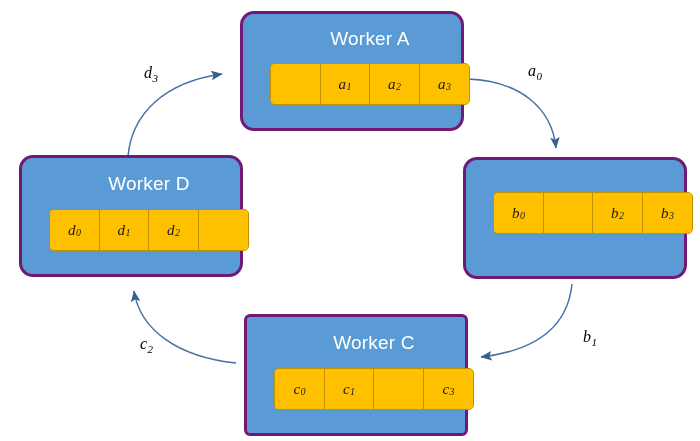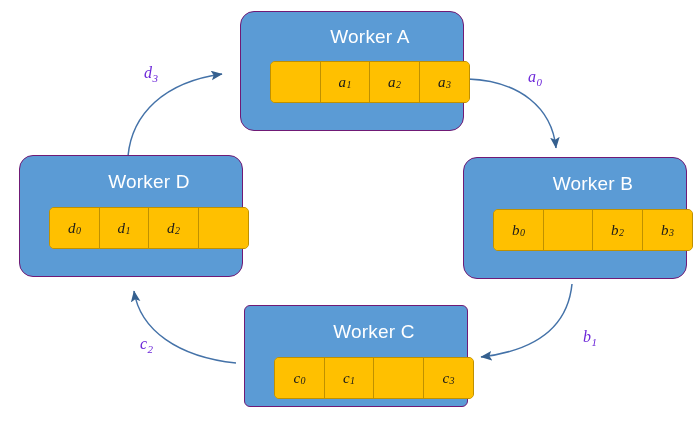--- a/index.html
+++ b/index.html
@@ -11,21 +11,21 @@
     position: relative;
     width: 700px;
     height: 441px;
     background: #ffffff;
     overflow: hidden;
     font-family: "Liberation Sans", sans-serif;
   }
   .worker-box {
     position: absolute;
     background: #5B9BD5;
-    border: 1px solid #701a75;
+    border: 3px solid #701a75;
     border-radius: 14px;
     box-sizing: border-box;
     display: flex;
     flex-direction: column;
     align-items: center;
     z-index: 3;
     padding-left: 36px;
   }
   .worker-title {
     color: #ffffff;
@@ -71,21 +71,21 @@
   }
   .arrows-layer {
     position: absolute;
     left: 0; top: 0;
     width: 700px; height: 441px;
     z-index: 1;
     pointer-events: none;
   }
   .edge-label {
     position: absolute;
-    color: #6d28d9;
+    color: #000000;
     font-family: "Liberation Serif", serif;
     font-style: italic;
     font-size: 16px;
     line-height: 1;
     z-index: 4;
     white-space: nowrap;
     user-select: none;
   }
   .edge-label .sub {
     font-size: 11px;
@@ -131,42 +131,41 @@
           <span class="sub">2</span>
       </div>
       <div class="cell" style="width:50px;">
         <span>a</span>
           <span class="sub">3</span>
       </div>
     </div>
   </div>
 
   <div class="worker-box" style="left:463px; top:157px; width:224px; height:122px; padding-top:16px;">
-    <div class="worker-title">Worker B</div>
     <div class="cell-strip" style="margin-top:16px; width:200px; height:42px;">
       <div class="cell" style="width:50px;">
         <span>b</span>
           <span class="sub">0</span>
       </div>
       <div class="cell" style="width:50px;">
         <span></span>
           <span class="sub"></span>
       </div>
       <div class="cell" style="width:50px;">
         <span>b</span>
           <span class="sub">2</span>
       </div>
       <div class="cell" style="width:50px;">
         <span>b</span>
           <span class="sub">3</span>
       </div>
     </div>
   </div>
 
-  <div class="worker-box" style="left:244px; top:305px; width:224px; height:102px; padding-top:16px;border-radius:6px;">
+  <div class="worker-box" style="left:244px; top:314px; width:224px; height:122px; padding-top:16px;border-radius:6px;">
     <div class="worker-title">Worker C</div>
     <div class="cell-strip" style="margin-top:16px; width:200px; height:42px;">
       <div class="cell" style="width:50px;">
         <span>c</span>
           <span class="sub">0</span>
       </div>
       <div class="cell" style="width:50px;">
         <span>c</span>
           <span class="sub">1</span>
       </div>
@@ -196,21 +195,21 @@
         <span>d</span>
           <span class="sub">2</span>
       </div>
       <div class="cell" style="width:50px;">
         <span></span>
           <span class="sub"></span>
       </div>
     </div>
   </div>
 
-  <div class="edge-label" style="left:528px; top:69px;">
+  <div class="edge-label" style="left:528px; top:63px;">
     <span>a</span><span class="sub">0</span>
   </div>
 
   <div class="edge-label" style="left:555px; top:329px;margin-left:28px;">
     <span>b</span><span class="sub">1</span>
   </div>
 
   <div class="edge-label" style="left:140px; top:336px;text-align:center;">
     <span>c</span><span class="sub">2</span>
   </div>

